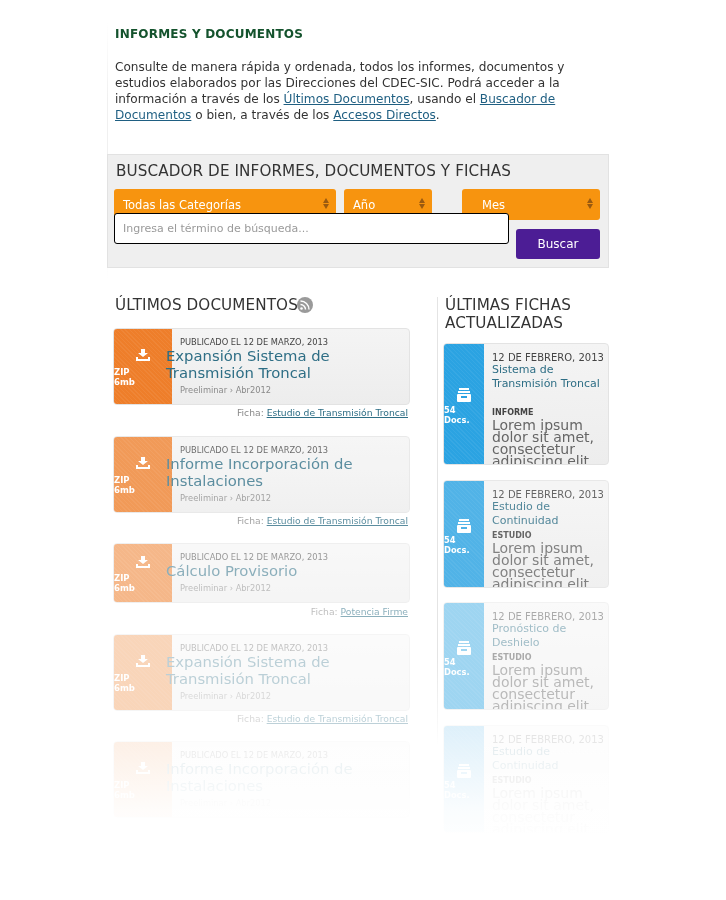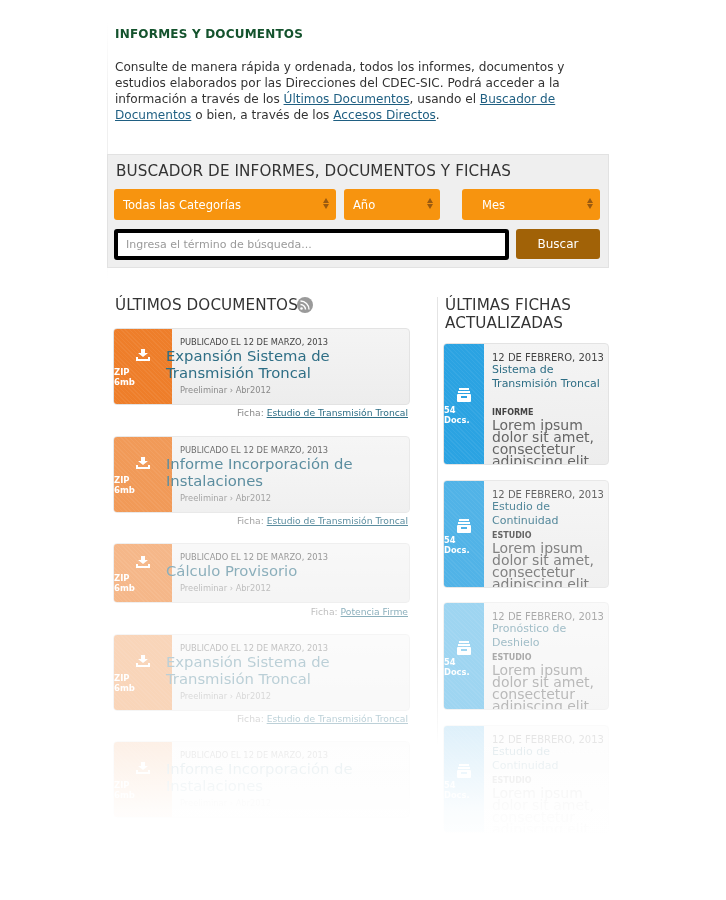--- a/index.html
+++ b/index.html
@@ -24,28 +24,28 @@
   .select { position: absolute; top: 34px; height: 31px; background: #f7940f; border-radius: 3px;
     color: #fff; font-size: 11.5px; padding: 9px 0 0 9px; cursor: pointer; }
   .select .arrows { position: absolute; right: 7px; top: 9px; width: 6px; height: 12px; }
   .select .arrows:before { content: ""; position: absolute; left: 0; top: 0;
     border-left: 3px solid transparent; border-right: 3px solid transparent;
     border-bottom: 5px solid #9a5a10; }
   .select .arrows:after { content: ""; position: absolute; left: 0; top: 6px;
     border-left: 3px solid transparent; border-right: 3px solid transparent;
     border-top: 5px solid #9a5a10; }
   .sel-cat { left: 6px; width: 222px; }
-  .sel-year { left: 236px; width: 96px; }
+  .sel-year { left: 236px; width: 88px; }
   .sel-month { left: 354px; width: 138px; padding-left: 20px; }
-  .search-input { position: absolute; left: 6px; top: 74px; width: 395px; height: 31px;
-    border: 4px solid #000000; border-radius: 3px; background: #fff; font-size: 11px;
+  .search-input { position: absolute; left: 6px; top: 58px; width: 395px; height: 31px;
+    border: 1px solid #000000; border-radius: 3px; background: #fff; font-size: 11px;
     padding: 0 8px; color: #333; font-family: "DejaVu Sans", sans-serif; }
   .search-input::placeholder { color: #9a9a9a; }
   .search-btn { position: absolute; left: 408px; top: 74px; width: 84px; height: 30px;
-    background: #a16207; border-radius: 3px; color: #fff; font-size: 12px; border: none;
+    background: #4c1d95; border-radius: 3px; color: #fff; font-size: 12px; border: none;
     font-family: "DejaVu Sans", sans-serif; cursor: pointer; }
 
   
   .col-divider { position: absolute; left: 437px; top: 297px; width: 1px; height: 450px;
     background: linear-gradient(#e4e4e4, #e4e4e4 80%, #ffffff); }
   .sec-title { position: absolute; font-size: 15.2px; color: #333; letter-spacing: 0.1px; line-height: 18px; }
   .docs-title { left: 115px; top: 296px; }
   .rss-icon { position: absolute; left: 297px; top: 297px; width: 16px; height: 16px; border-radius: 50%;
     background: #9a9a9a; }
   .rss-icon svg { position: absolute; left: 3px; top: 3px; }

